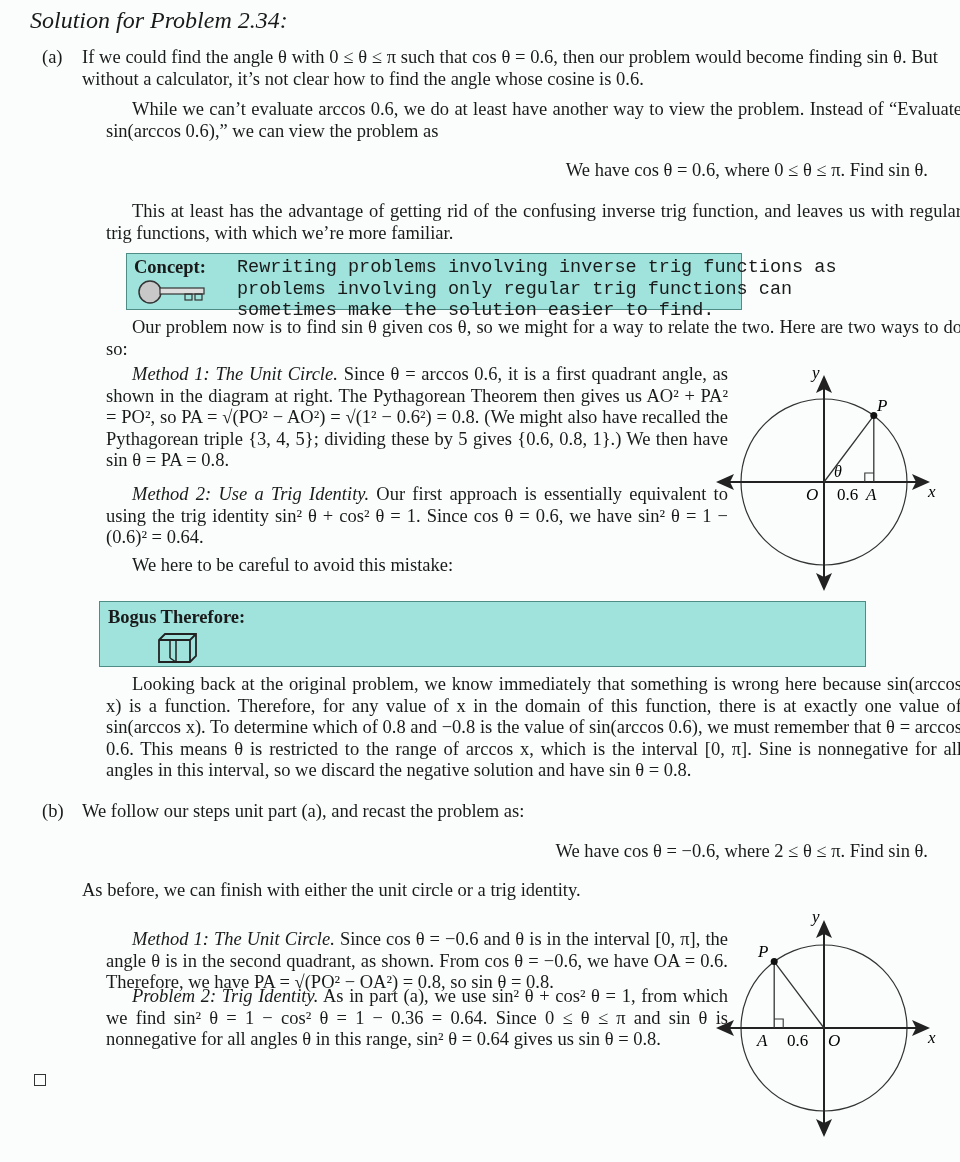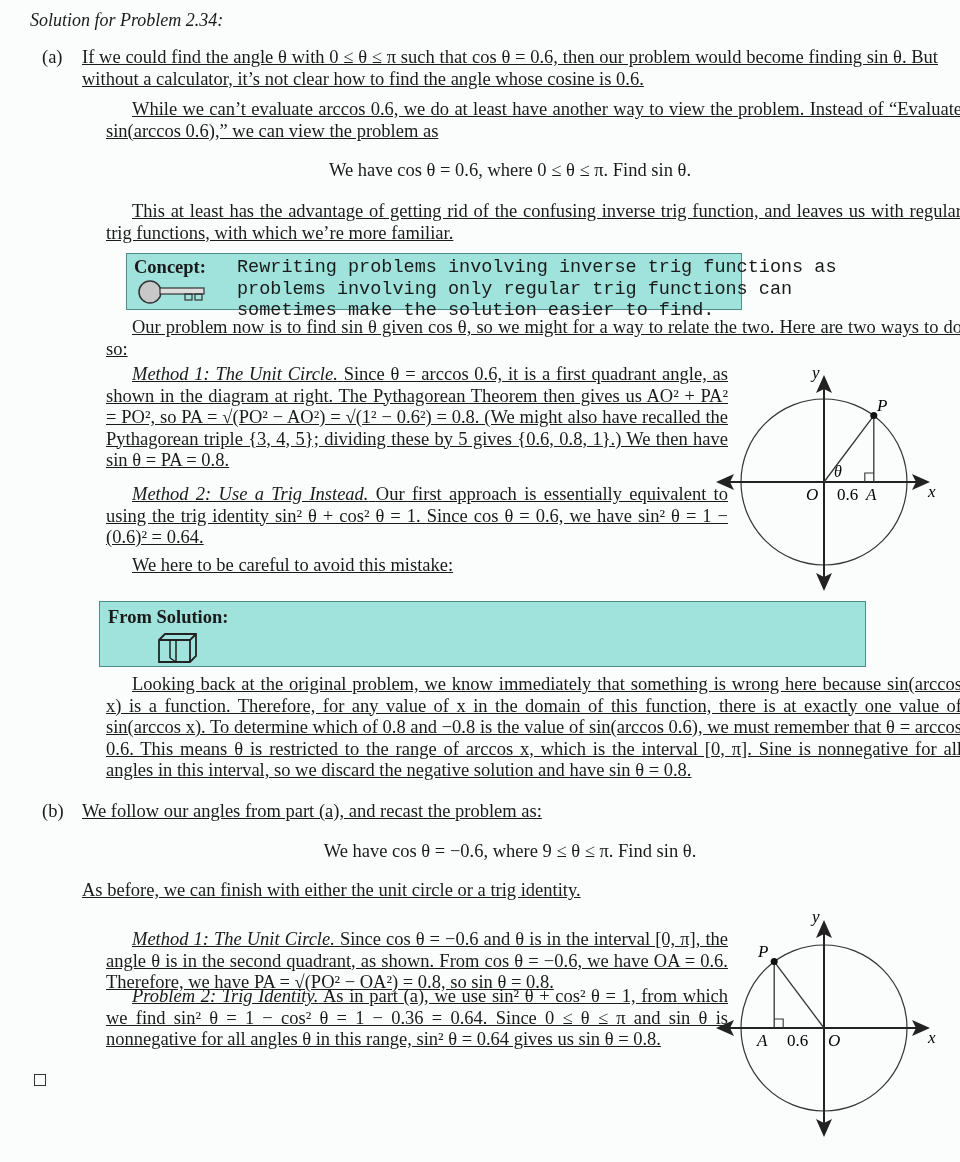--- a/index.html
+++ b/index.html
@@ -6,26 +6,26 @@
   body {
     width: 960px; height: 1162px; overflow: hidden;
     background: #fbfdfd;
     font-family: "Liberation Serif", "DejaVu Serif", serif;
     color: #1a1a1a;
     font-size: 18.5px;
     line-height: 21.5px;
     position: relative;
   }
   .abs { position: absolute; }
-  .title { left: 30px; top: 10px; font-style: italic; font-size: 18px; }
+  .title { left: 30px; top: 10px; font-style: italic; font-size: 24px; }
   .plabel { left: 42px; }
-  .para { left: 82px; width: 856px; text-align: justify; text-decoration: underline; }
+  .para { left: 82px; width: 856px; text-align: justify; }
   .para.ind { text-indent: 26px; margin-left: 24px; }
   .narrow { width: 622px; }
-  .center { text-align: center; left: 82px; width: 856px; }
+  .center { text-align: right; left: 72px; width: 856px; }
   i { font-style: italic; }
   .box {
     background: #9fe3dc;
     border: 1.5px solid #4e8c86;
     box-sizing: border-box;
   }
   .box .lbl { position: absolute; font-weight: bold; }
   .box .txt { position: absolute; }
   .qed { left: 34px; top: 1074px; width: 10px; height: 10px; border: 1.3px solid #333; }
   svg text { font-family: "Liberation Serif", "DejaVu Serif", serif; }
@@ -52,21 +52,21 @@
   <div class="txt" style="left:110px; top:3px; width:650px;font-family:Liberation Mono, monospace;">Rewriting problems involving inverse trig functions as problems involving only regular trig functions can sometimes make the solution easier to find.</div>
 </div>
 
 <div class="abs para ind" style="top:317px">Our problem now is to find sin θ given cos θ, so we might for a way to relate the two. Here are two ways to do so:</div>
 
 <div class="abs para narrow ind" style="top:364px">
   <i>Method 1: The Unit Circle.</i>
   <span>Since θ = arccos 0.6, it is a first quadrant angle, as shown in the diagram at right. The Pythagorean Theorem then gives us AO² + PA² = PO², so PA = √(PO² − AO²) = √(1² − 0.6²) = 0.8. (We might also have recalled the Pythagorean triple {3, 4, 5}; dividing these by 5 gives {0.6, 0.8, 1}.) We then have sin θ = PA = 0.8.</span>
 </div>
 <div class="abs para narrow ind" style="top:484px">
-  <i>Method 2: Use a Trig Instead.</i>
+  <i>Method 2: Use a Trig Identity.</i>
   <span>Our first approach is essentially equivalent to using the trig identity sin² θ + cos² θ = 1. Since cos θ = 0.6, we have sin² θ = 1 − (0.6)² = 0.64.</span>
 </div>
 <div class="abs para ind" style="top:555px">We here to be careful to avoid this mistake:</div>
 
 <svg class="abs" style="left:700px; top:355px" width="260" height="240">
   <defs>
     <marker id="arr" markerWidth="10" markerHeight="10" refX="5" refY="5" orient="auto-start-reverse">
       <path d="M0,1 L9,5 L0,9 L2,5 Z" fill="#222"></path>
     </marker>
   </defs>
@@ -82,32 +82,32 @@
   <text x="112" y="23" font-style="italic" font-size="17">y</text>
   <text x="228" y="142" font-style="italic" font-size="17">x</text>
   <text x="177" y="56" font-style="italic" font-size="17">P</text>
   <text x="106" y="145" font-style="italic" font-size="17">O</text>
   <text x="137" y="145" font-size="17">0.6</text>
   <text x="166" y="145" font-style="italic" font-size="17">A</text>
   <text x="134" y="122" font-style="italic" font-size="16">θ</text>
 </svg>
 
 <div class="abs box" style="left:99px; top:601px; width:767px; height:66px;">
-  <div class="lbl" style="left:8px; top:5px;">From Solution:</div>
+  <div class="lbl" style="left:8px; top:5px;">Bogus Therefore:</div>
   <svg class="abs" style="left:56px; top:30px" width="44" height="32">
     <path d="M3,8 L9,2 L40,2 L40,24 L34,30 L3,30 Z M3,8 L34,8 L34,30 M34,8 L40,2" fill="none" stroke="#222" stroke-width="1.8"></path>
     <path d="M14,8 L14,26 M20,8 L20,30 M14,26 L20,30" fill="none" stroke="#222" stroke-width="1.5"></path>
   </svg>
 </div>
 
 <div class="abs para ind" style="top:674px">Looking back at the original problem, we know immediately that something is wrong here because sin(arccos x) is a function. Therefore, for any value of x in the domain of this function, there is at exactly one value of sin(arccos x). To determine which of 0.8 and −0.8 is the value of sin(arccos 0.6), we must remember that θ = arccos 0.6. This means θ is restricted to the range of arccos x, which is the interval [0, π]. Sine is nonnegative for all angles in this interval, so we discard the negative solution and have sin θ = 0.8.</div>
 
 <div class="abs plabel" style="top:801px">(b)</div>
-<div class="abs para" style="top:801px">We follow our angles from part (a), and recast the problem as:</div>
-<div class="abs center" style="top:841px">We have cos θ = −0.6, where 9 ≤ θ ≤ π. Find sin θ.</div>
+<div class="abs para" style="top:801px">We follow our steps unit part (a), and recast the problem as:</div>
+<div class="abs center" style="top:841px">We have cos θ = −0.6, where 2 ≤ θ ≤ π. Find sin θ.</div>
 <div class="abs para" style="top:880px">As before, we can finish with either the unit circle or a trig identity.</div>
 
 <div class="abs para narrow ind" style="top:929px">
   <i>Method 1: The Unit Circle.</i>
   <span>Since cos θ = −0.6 and θ is in the interval [0, π], the angle θ is in the second quadrant, as shown. From cos θ = −0.6, we have OA = 0.6. Therefore, we have PA = √(PO² − OA²) = 0.8, so sin θ = 0.8.</span>
 </div>
 <div class="abs para narrow ind" style="top:986px">
   <i>Problem 2: Trig Identity.</i>
   <span>As in part (a), we use sin² θ + cos² θ = 1, from which we find sin² θ = 1 − cos² θ = 1 − 0.36 = 0.64. Since 0 ≤ θ ≤ π and sin θ is nonnegative for all angles θ in this range, sin² θ = 0.64 gives us sin θ = 0.8.</span>
 </div>

